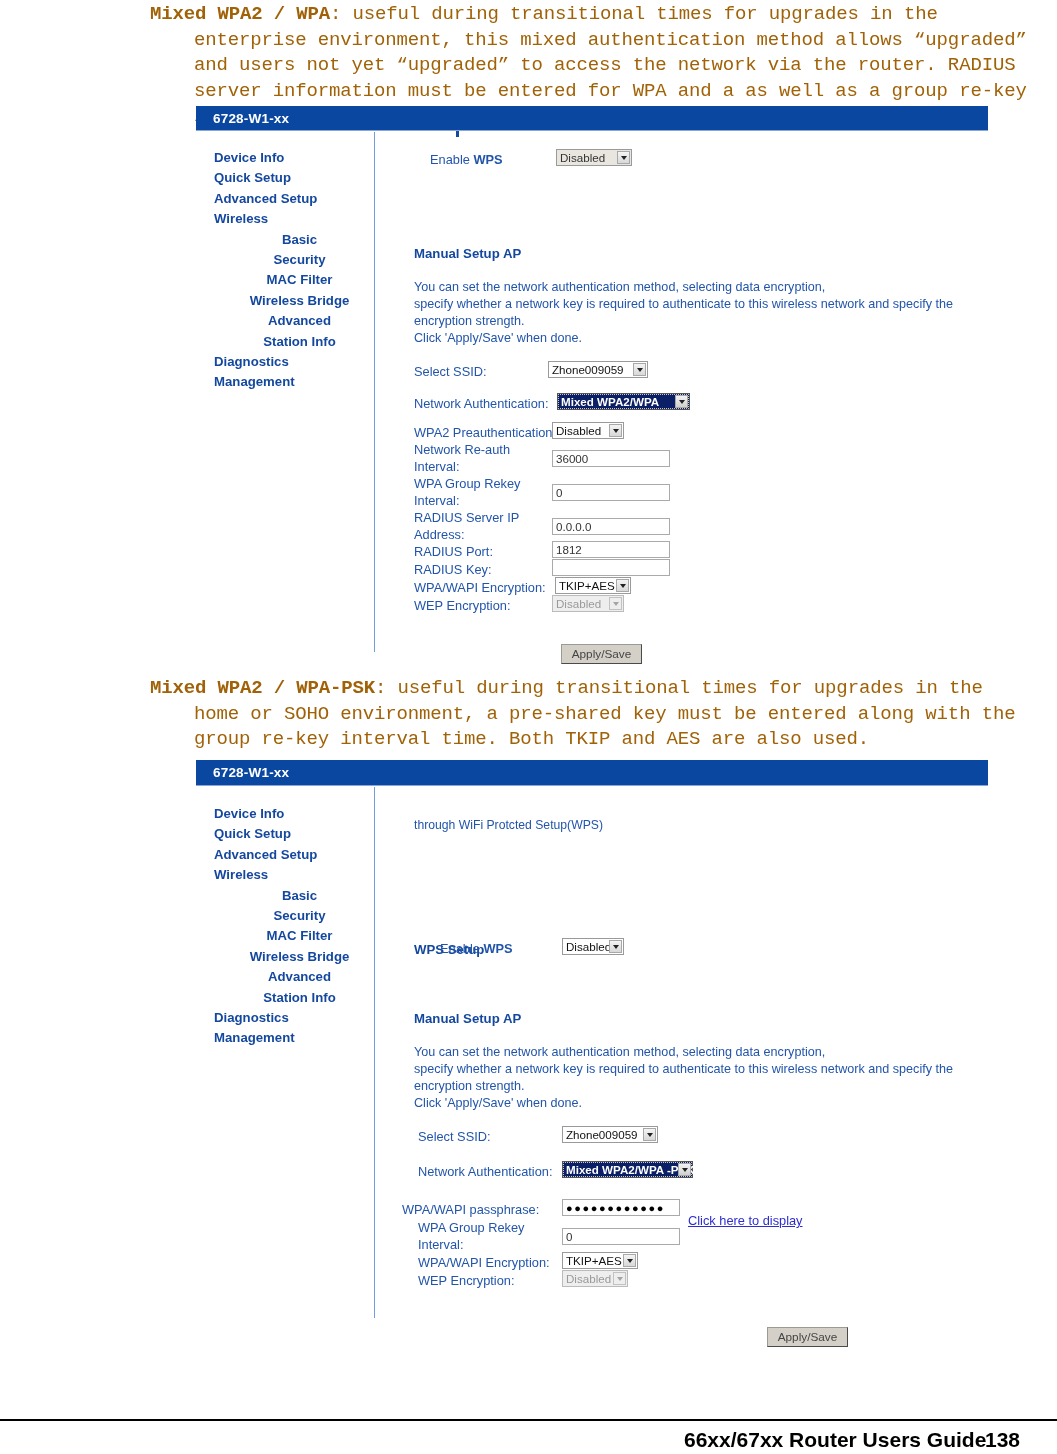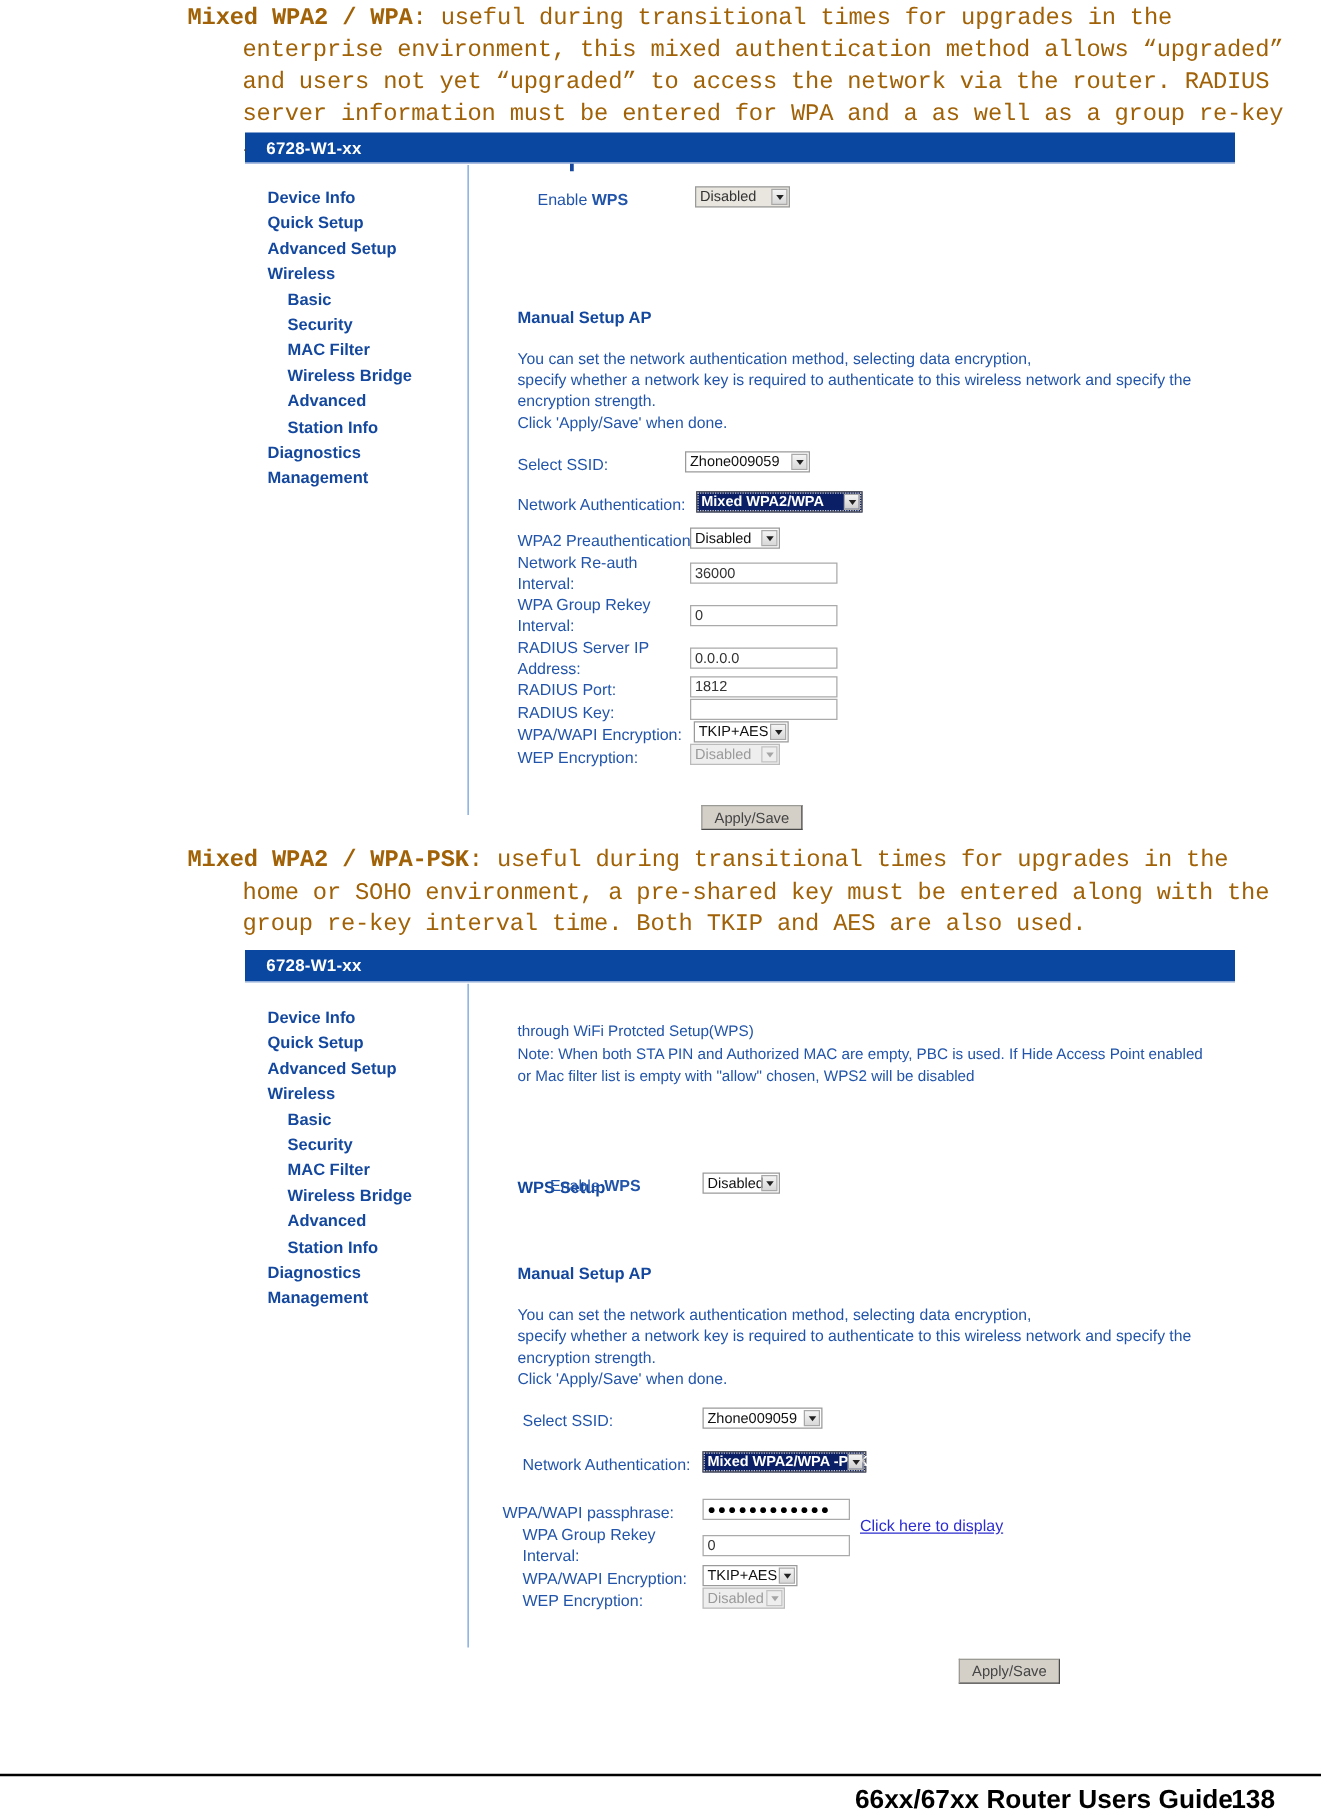--- a/index.html
+++ b/index.html
@@ -73,20 +73,21 @@
   }
   .nav-item {
     font-size: 13.2px;
     font-weight: bold;
     color: #14489e;
     line-height: 20.4px;
     white-space: nowrap;
   }
   .nav-item.lvl2 {
     padding-left: 16px;
+    text-align: center;
   }
 
   
   .panel { position: absolute; }
   .sec-head {
     font-size: 13.2px;
     font-weight: bold;
     color: #14489e;
     white-space: nowrap;
   }
@@ -390,22 +391,20 @@
     <div class="nav-item lvl2">Wireless Bridge</div>
     <div class="nav-item lvl2">Advanced</div>
     <div class="nav-item lvl2">Station Info</div>
     <div class="nav-item">Diagnostics</div>
     <div class="nav-item">Management</div>
   </div>
 
   <div class="panel" style="left:200px; top:27px; width:592px; height:531px;">
 
     <div class="blurb-top" style="position:absolute; left:18px; top:30px;">through WiFi Protcted Setup(WPS)</div>
-    <div class="blurb-top" style="position:absolute; left:18px; top:48px;">Note: When both STA PIN and Authorized MAC are empty, PBC is used. If Hide Access Point enabled</div>
-    <div class="blurb-top" style="position:absolute; left:18px; top:66px;">or Mac filter list is empty with "allow" chosen, WPS2 will be disabled</div>
 
     <div class="sec-head" style="position:absolute; left:18px; top:120px;margin-top:35px;">WPS Setup</div>
 
     <div class="fld-label bold-part" style="left:44px; top:154px;">
       <span>Enable </span><b>WPS</b>
     </div>
     <div class="sel" style="left:166px; top:151px; width:62px;">
       <span>Disabled</span>
       <span class="caret-box">
           <i></i>

